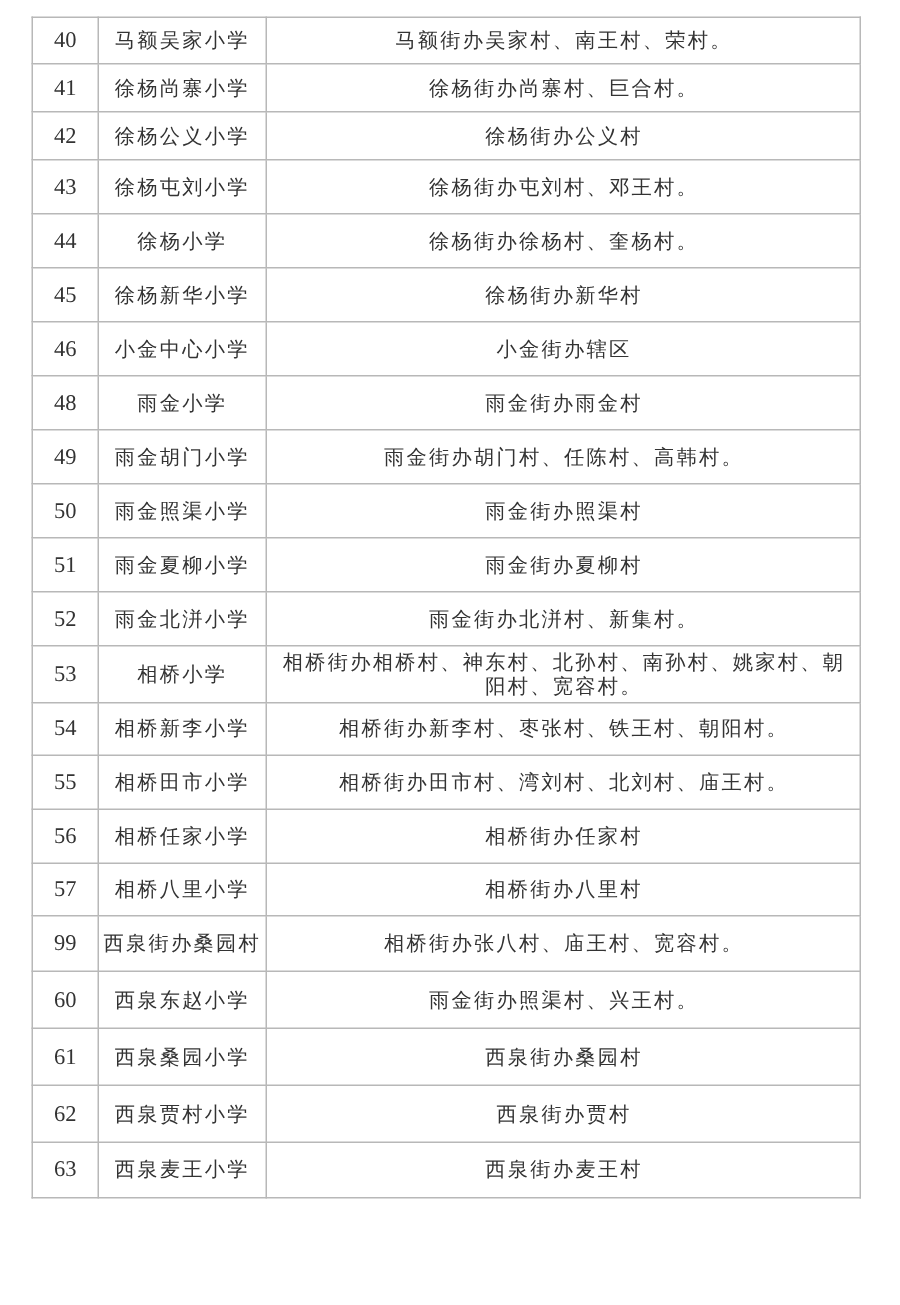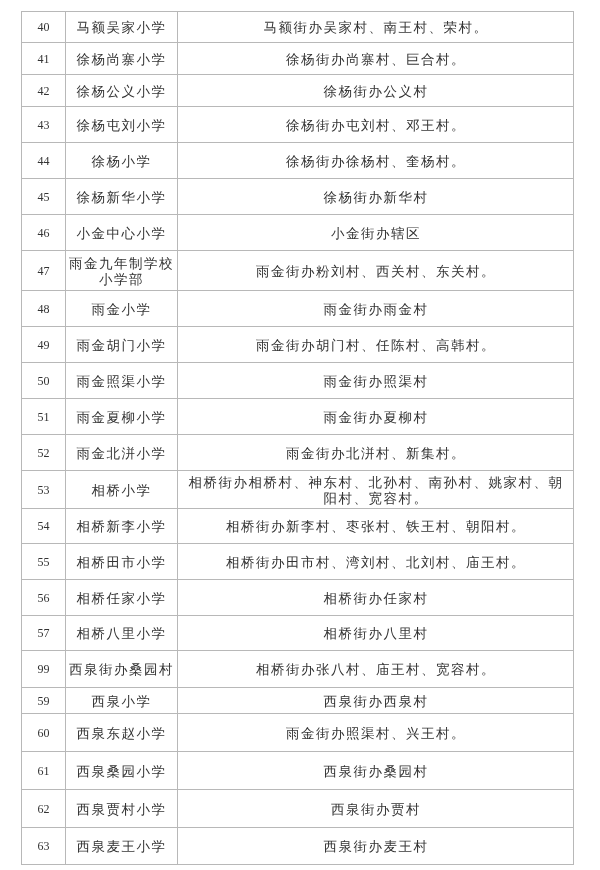--- a/index.html
+++ b/index.html
@@ -2,21 +2,21 @@
 <html><head>
 <meta charset="utf-8">
 <style>
   html, body { margin: 0; padding: 0; background: #ffffff; }
   body { width: 600px; height: 870px; position: relative; overflow: hidden;
          font-family: "DejaVu Serif", "Liberation Serif", serif; color: #333; }
   table.zones { position: absolute; left: 21px; top: 11px; width: 553px;
                 border-collapse: collapse; table-layout: fixed; }
   table.zones td { border: 1.5px solid #b8b8b8; font-size: 13.5px; line-height: 16px;
                    vertical-align: middle; padding: 0; letter-spacing: 1.5px; }
-  table.zones td.num { width: 43px; text-align: center; font-family: "Liberation Serif", serif; font-size: 12px; letter-spacing: 0; }
+  table.zones td.num { width: 43px; text-align: center; font-family: "Liberation Serif", serif; font-size: 15px; letter-spacing: 0; }
   table.zones td.school { width: 111px; text-align: center; }
   table.zones td.area { padding-left: 7px; padding-right: 6px; text-align: center; }
   tr.dark-top td { border-top-color: #555; }
 </style>
 </head>
 <body>
 
 <table class="zones">
   <tbody id="tbody">
       <tr style="height: 31px;">
@@ -46,25 +46,20 @@
       </tr>
       <tr style="height: 36px;">
         <td class="num">45</td>
         <td class="school">徐杨新华小学</td>
         <td class="area">徐杨街办新华村</td>
       </tr>
       <tr style="height: 36px;">
         <td class="num">46</td>
         <td class="school">小金中心小学</td>
         <td class="area">小金街办辖区</td>
-      </tr>
-      <tr style="height: 40px;">
-        <td class="num">47</td>
-        <td class="school">雨金九年制学校小学部</td>
-        <td class="area">雨金街办粉刘村、西关村、东关村。</td>
       </tr>
       <tr style="height: 36px;">
         <td class="num">48</td>
         <td class="school">雨金小学</td>
         <td class="area">雨金街办雨金村</td>
       </tr>
       <tr style="height: 36px;">
         <td class="num">49</td>
         <td class="school">雨金胡门小学</td>
         <td class="area">雨金街办胡门村、任陈村、高韩村。</td>
@@ -107,25 +102,20 @@
       <tr style="height: 35px;">
         <td class="num">57</td>
         <td class="school">相桥八里小学</td>
         <td class="area">相桥街办八里村</td>
       </tr>
       <tr style="height: 37px;">
         <td class="num">99</td>
         <td class="school">西泉街办桑园村</td>
         <td class="area">相桥街办张八村、庙王村、宽容村。</td>
       </tr>
-      <tr style="height: 26px;">
-        <td class="num">59</td>
-        <td class="school">西泉小学</td>
-        <td class="area">西泉街办西泉村</td>
-      </tr>
       <tr style="height: 38px;">
         <td class="num">60</td>
         <td class="school">西泉东赵小学</td>
         <td class="area">雨金街办照渠村、兴王村。</td>
       </tr>
       <tr style="height: 38px;">
         <td class="num">61</td>
         <td class="school">西泉桑园小学</td>
         <td class="area">西泉街办桑园村</td>
       </tr>

